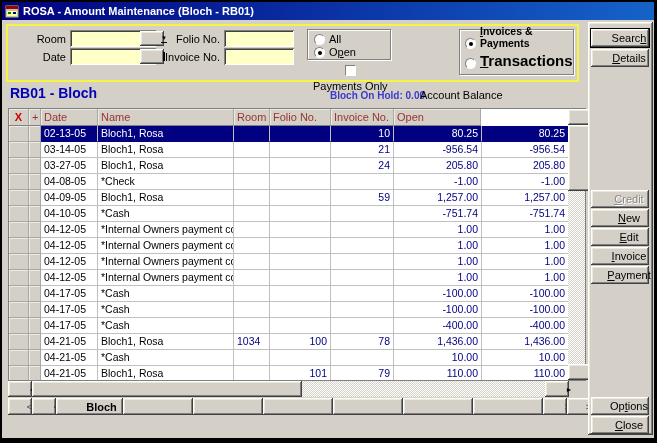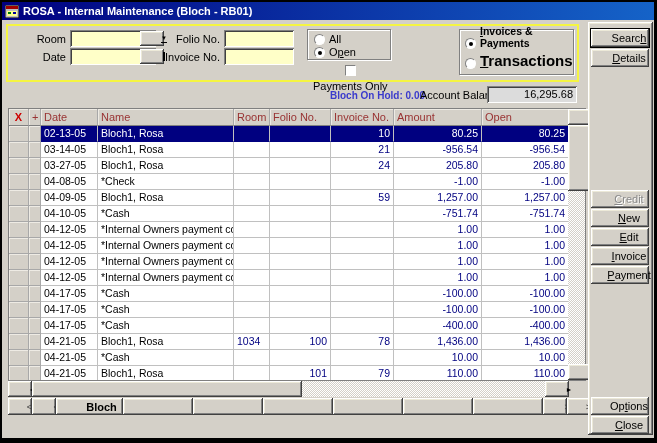--- a/index.html
+++ b/index.html
@@ -93,21 +93,21 @@
 <div class="window">
 
   <div class="titlebar">
     <svg class="ticon" viewBox="0 0 14 13">
       <rect x="0" y="0" width="14" height="13" fill="#c0c0c0" stroke="#000" stroke-width="1"></rect>
       <rect x="1" y="1" width="12" height="3" fill="#a00000"></rect>
       <rect x="2" y="6" width="10" height="5" fill="#ffff90"></rect>
       <rect x="3" y="7" width="3" height="2" fill="#008000"></rect>
       <rect x="8" y="7" width="3" height="2" fill="#0000a0"></rect>
     </svg>
-    <span>ROSA - Internal Maintenance (Bloch - RB01)</span>
+    <span>ROSA - Amount Maintenance (Bloch - RB01)</span>
   </div>
 
   <div class="filter">
     <span class="flabel" style="left:14px;top:6px;width:44px;">Room</span>
     <input class="ffield" style="left: 62px; top: 4px; width: 86px;" value="">
     <div class="fieldbtn raised" style="left:132px;top:5px;">
       <span class="combo-glyph">▼</span>
     </div>
     <span class="flabel" style="left:14px;top:24px;width:44px;">Date</span>
     <input class="ffield" style="left: 62px; top: 22px; width: 86px;" value="">
@@ -140,38 +140,37 @@
         <span class="radio checked"></span>
         <span><u>I</u>nvoices &amp; Payments</span>
       </div>
       <div class="radio-row bold" style="left:5px;top:27px;font-size:15px;">
         <span class="radio"></span>
         <span><u>T</u>ransactions</span>
       </div>
     </div>
   </div>
 
+  <span class="acct-title">RB01 - Bloch</span>
   <span class="hold">
     <span>Bloch On Hold:</span>
     <span>0.00</span>
   </span>
   <span class="bal-label">Account Balance</span>
-  <div class="bal-field">16,295.68</div>
 
   <div class="grid">
     <div class="grid-main">
       <div class="grid-head">
           <div class="hcell c0 cx">X</div>
           <div class="hcell c1 cplus">+</div>
           <div class="hcell c2">Date</div>
           <div class="hcell c3">Name</div>
           <div class="hcell c4">Room</div>
           <div class="hcell c5">Folio No.</div>
           <div class="hcell c6">Invoice No.</div>
-          <div class="hcell c7">Amount</div>
           <div class="hcell c8">Open</div>
         </div>
       <div>
           <div class="grid-row selected">
             <div class="cell c0"></div>
             <div class="cell c1"></div>
             <div class="cell c2">02-13-05</div>
             <div class="cell c3">Bloch1, Rosa</div>
             <div class="cell c4"></div>
             <div class="cell c5"></div>

